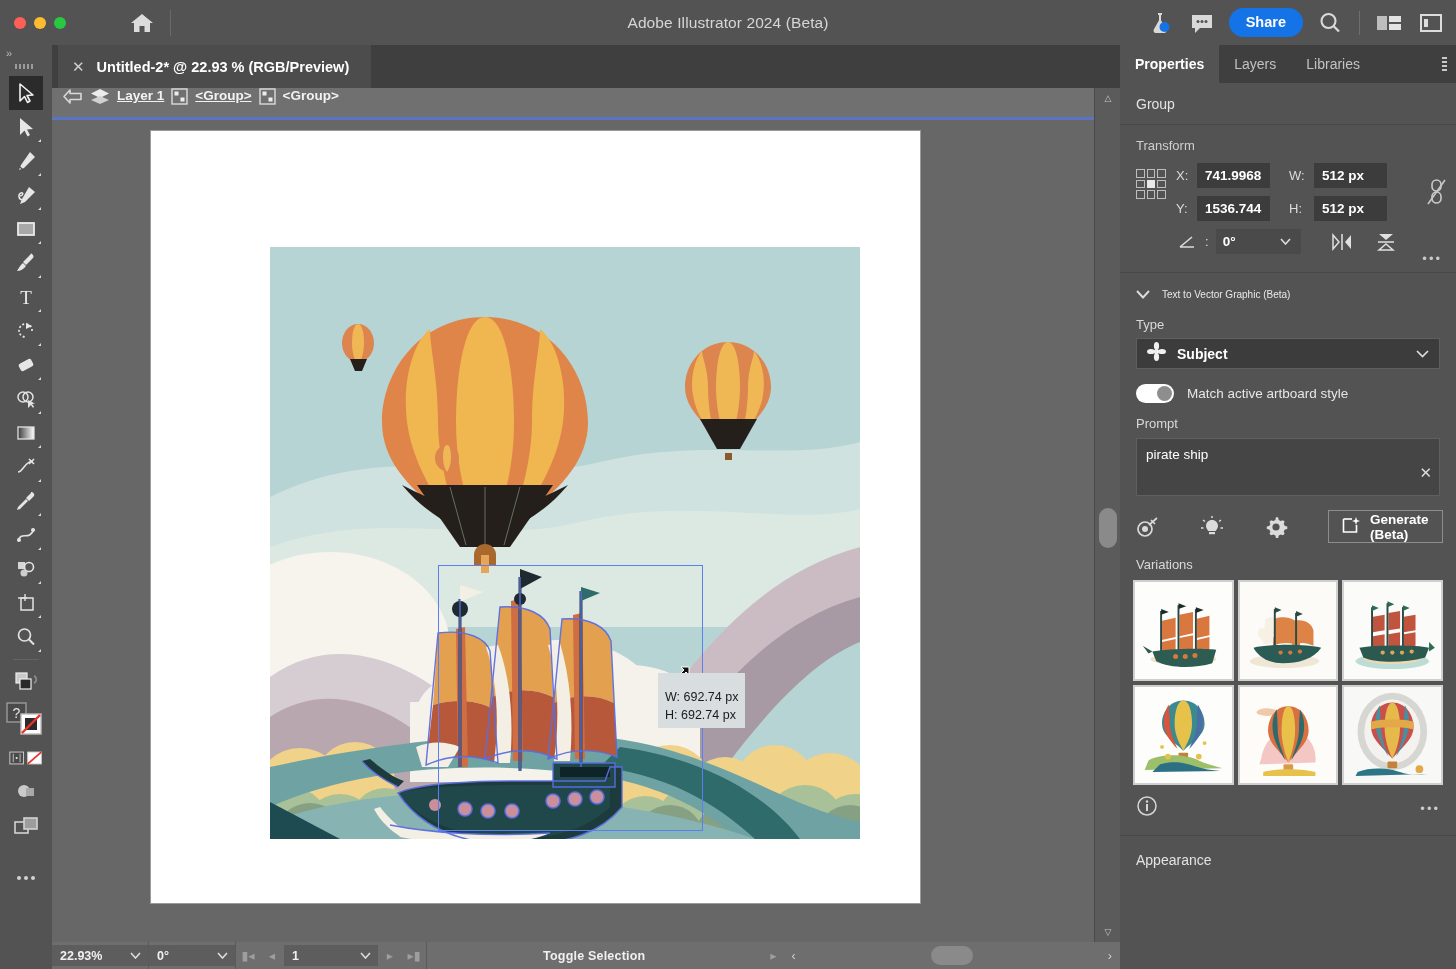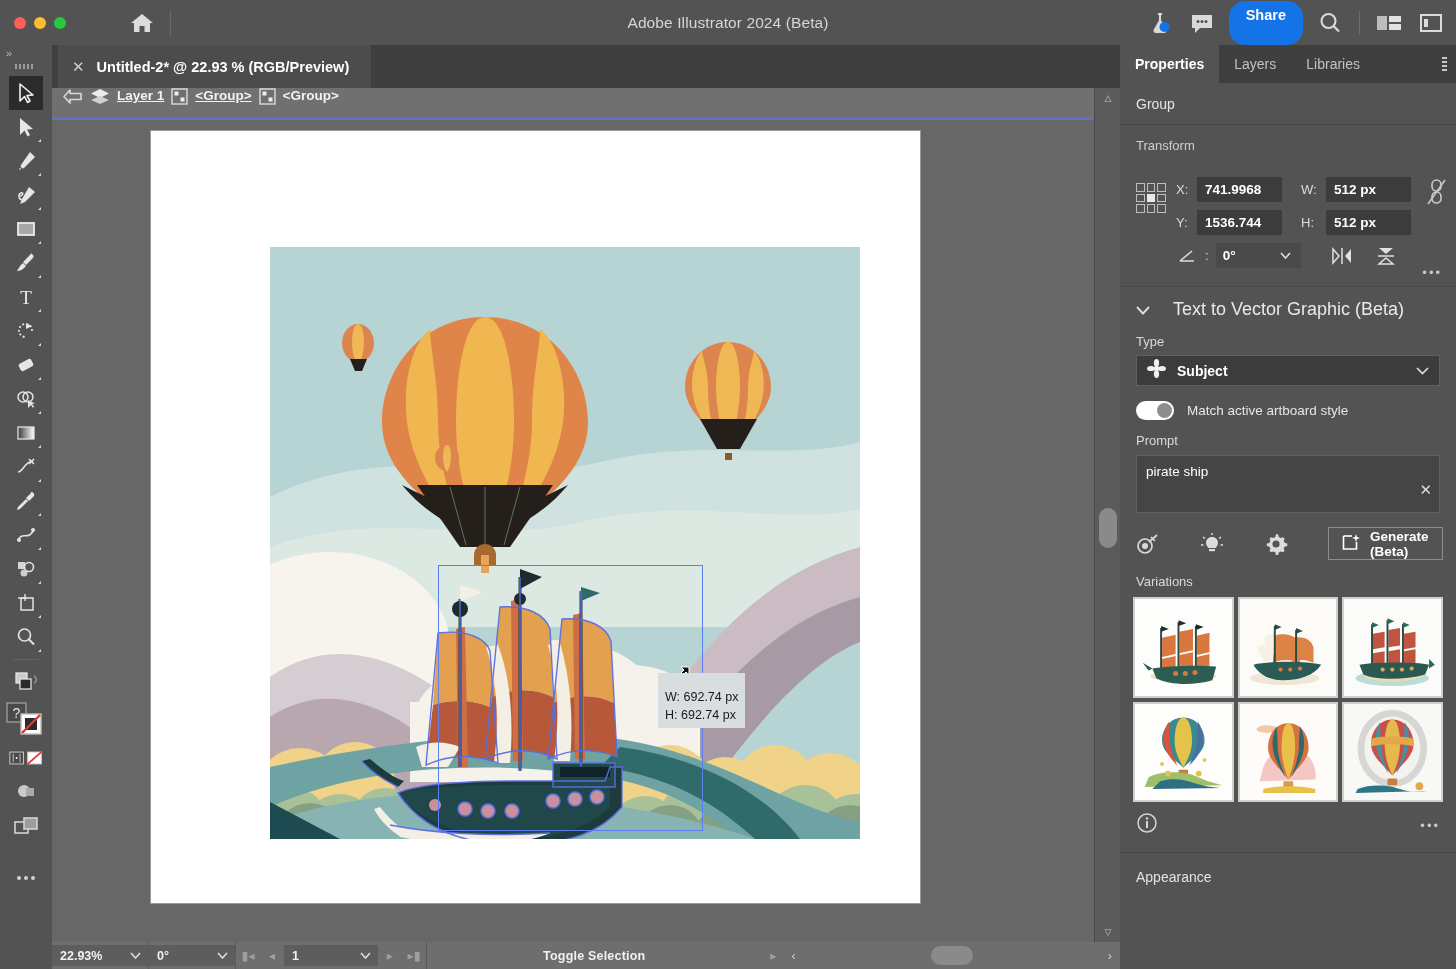--- a/index.html
+++ b/index.html
@@ -22,21 +22,21 @@
   .home-btn{ margin-left:58px; width:36px; height:30px; display:flex; align-items:center; justify-content:center; cursor:pointer;}
   .vdiv{ width:1px; height:26px; background:#6a6a6a; margin-left:10px; }
   .apptitle{
     position:absolute; left:0; right:0; text-align:center;
     font-size:15.5px; color:#d6d6d6; letter-spacing:.1px; pointer-events:none;
   }
   .tb-right{ position:absolute; right:6px; top:0; height:45px; display:flex; align-items:center; gap:4px; }
   .tb-ico{ width:38px; height:34px; display:flex; align-items:center; justify-content:center; cursor:pointer;}
   .share-btn{
     background:#1473e6; color:#fff; font-size:14.5px; font-weight:bold;
-    border-radius:16px; padding:6px 17px 22px; cursor:pointer; margin:0 4px;
+    border-radius:16px; padding:6px 17px 7px; cursor:pointer; margin:0 4px;
   }
   .tb-sep{ width:1px; height:24px; background:#6e6e6e; margin:0 6px; }
 
   
   .toolbar{
     position:absolute; left:0; top:45px; width:52px; height:924px;
     background:#535353; display:flex; flex-direction:column; align-items:center;
   }
   .tb-grip{ width:52px; height:16px; color:#b9b9b9; font-size:11px; display:flex; align-items:center; padding-left:6px; }
   .tb-dots{ width:34px; height:12px; display:flex; align-items:center; justify-content:center; margin-bottom:3px;}
@@ -120,42 +120,42 @@
     background:#535353; overflow:hidden;
   }
   .ptabs{ display:flex; align-items:flex-end; height:38px; background:#3f3f3f; }
   .ptab{ padding:0 15px; height:38px; display:flex; align-items:center;
     color:#c2c2c2; font-size:14px; cursor:pointer;}
   .ptab.on{ background:#535353; color:#ffffff; font-weight:bold; }
   .ptabs-menu{ margin-left:auto; padding:0 9px; color:#c9c9c9; font-size:15px; height:38px; display:flex; align-items:center; cursor:pointer;}
   .p-head{ padding:13px 16px 12px; color:#e3e3e3; font-size:14px; }
   .p-sep{ height:1px; background:#484848; }
   .sect{ padding:13px 16px 10px; position:relative; }
-  .sect-title{ color:#cfcfcf; font-size:13px; margin-bottom:24px; }
+  .sect-title{ color:#cfcfcf; font-size:13px; margin-bottom:10px; }
   .xf-grid{ display:flex; align-items:flex-start; gap:10px; }
   .ninebox{ width:30px; height:30px; margin-top:6px; display:grid; grid-template-columns:repeat(3,1fr); gap:2px; }
   .ninebox i{ border:1px solid #bdbdbd; }
   .ninebox i.f{ background:#e8e8e8; border-color:#e8e8e8; }
   .fieldrow{ display:flex; align-items:center; gap:7px; margin-bottom:8px; }
   .flabel{ color:#dcdcdc; font-size:13px; width:14px; text-align:left;}
   .finput{
     background:#3c3c3c; color:#ffffff; font-size:13.5px; font-weight:bold;
-    border:1px solid #3c3c3c; height:25px; width:85px; padding:0 7px;
+    border:1px solid #3c3c3c; height:25px; width:73px; padding:0 7px;
     display:flex; align-items:center; cursor:text;
   }
   .angle-wrap{ display:flex; align-items:center; }
   .angle-in{ background:#4a4a4a; color:#fff; font-size:13.5px; font-weight:bold; height:25px; width:55px; padding:0 7px; display:flex; align-items:center;}
   .angle-cv{ background:#4a4a4a; width:30px; height:25px; display:flex; align-items:center; justify-content:center; color:#d5d5d5; font-size:10px; cursor:pointer;}
   .flip-row{ display:flex; gap:20px; align-items:center; margin-left:22px; }
   .ico-btn{ width:24px; height:24px; display:flex; align-items:center; justify-content:center; cursor:pointer;}
   .dots-right{ position:absolute; right:14px; bottom:6px; color:#c9c9c9; letter-spacing:2px; font-size:13px; cursor:pointer;}
   .link-ico{ position:absolute; right:10px; top:52px; cursor:pointer; }
 
   .t2v-head{ display:flex; align-items:center; gap:12px; padding:12px 16px 10px; }
-  .t2v-head .ttl{ color:#e9e9e9; font-size:18px;margin-left:11px; }
+  .t2v-head .ttl{ color:#e9e9e9; font-size:10px; }
   .lbl{ color:#d9d9d9; font-size:13px; margin:4px 16px 6px; }
   .selectbox{
     margin:0 16px; height:31px; background:#3c3c3c; border:1px solid #5f5f5f;
     display:flex; align-items:center; padding:0 10px; gap:11px; cursor:pointer;
   }
   .selectbox .val{ color:#ffffff; font-size:14px; font-weight:bold; }
   .selectbox .cv{ margin-left:auto; color:#d7d7d7; font-size:11px; }
   .togglerow{ display:flex; align-items:center; gap:13px; margin:15px 16px 13px; }
   .toggle{ width:38px; height:19px; border-radius:10px; background:#ffffff; position:relative; cursor:pointer; }
   .toggle i{ position:absolute; right:2px; top:2px; width:15px; height:15px; border-radius:50%; background:#8e8e8e;}

